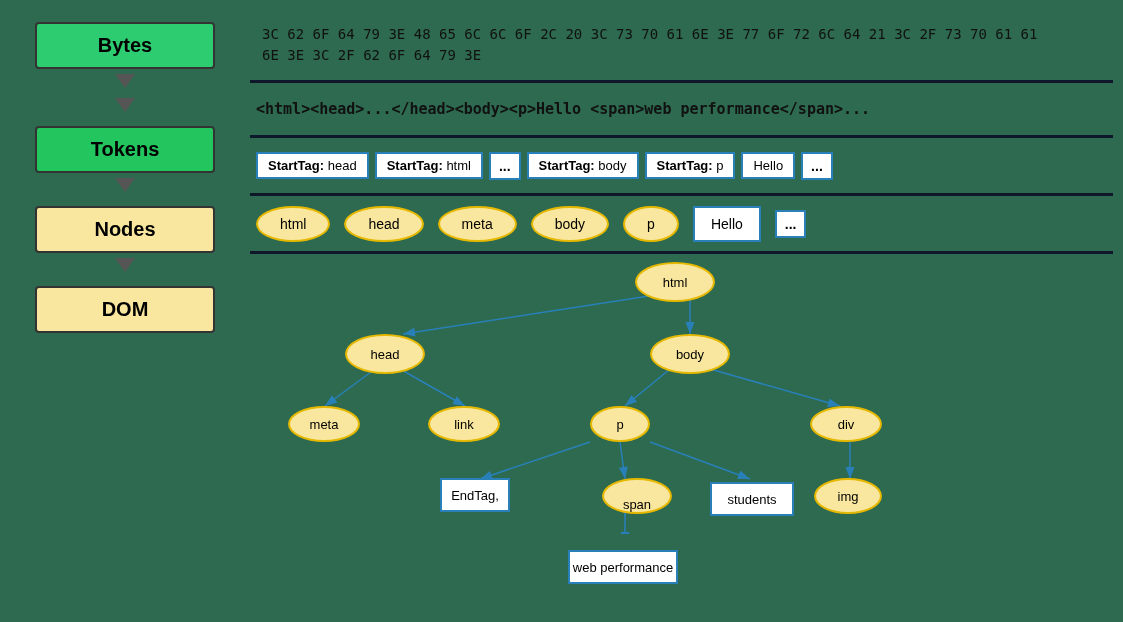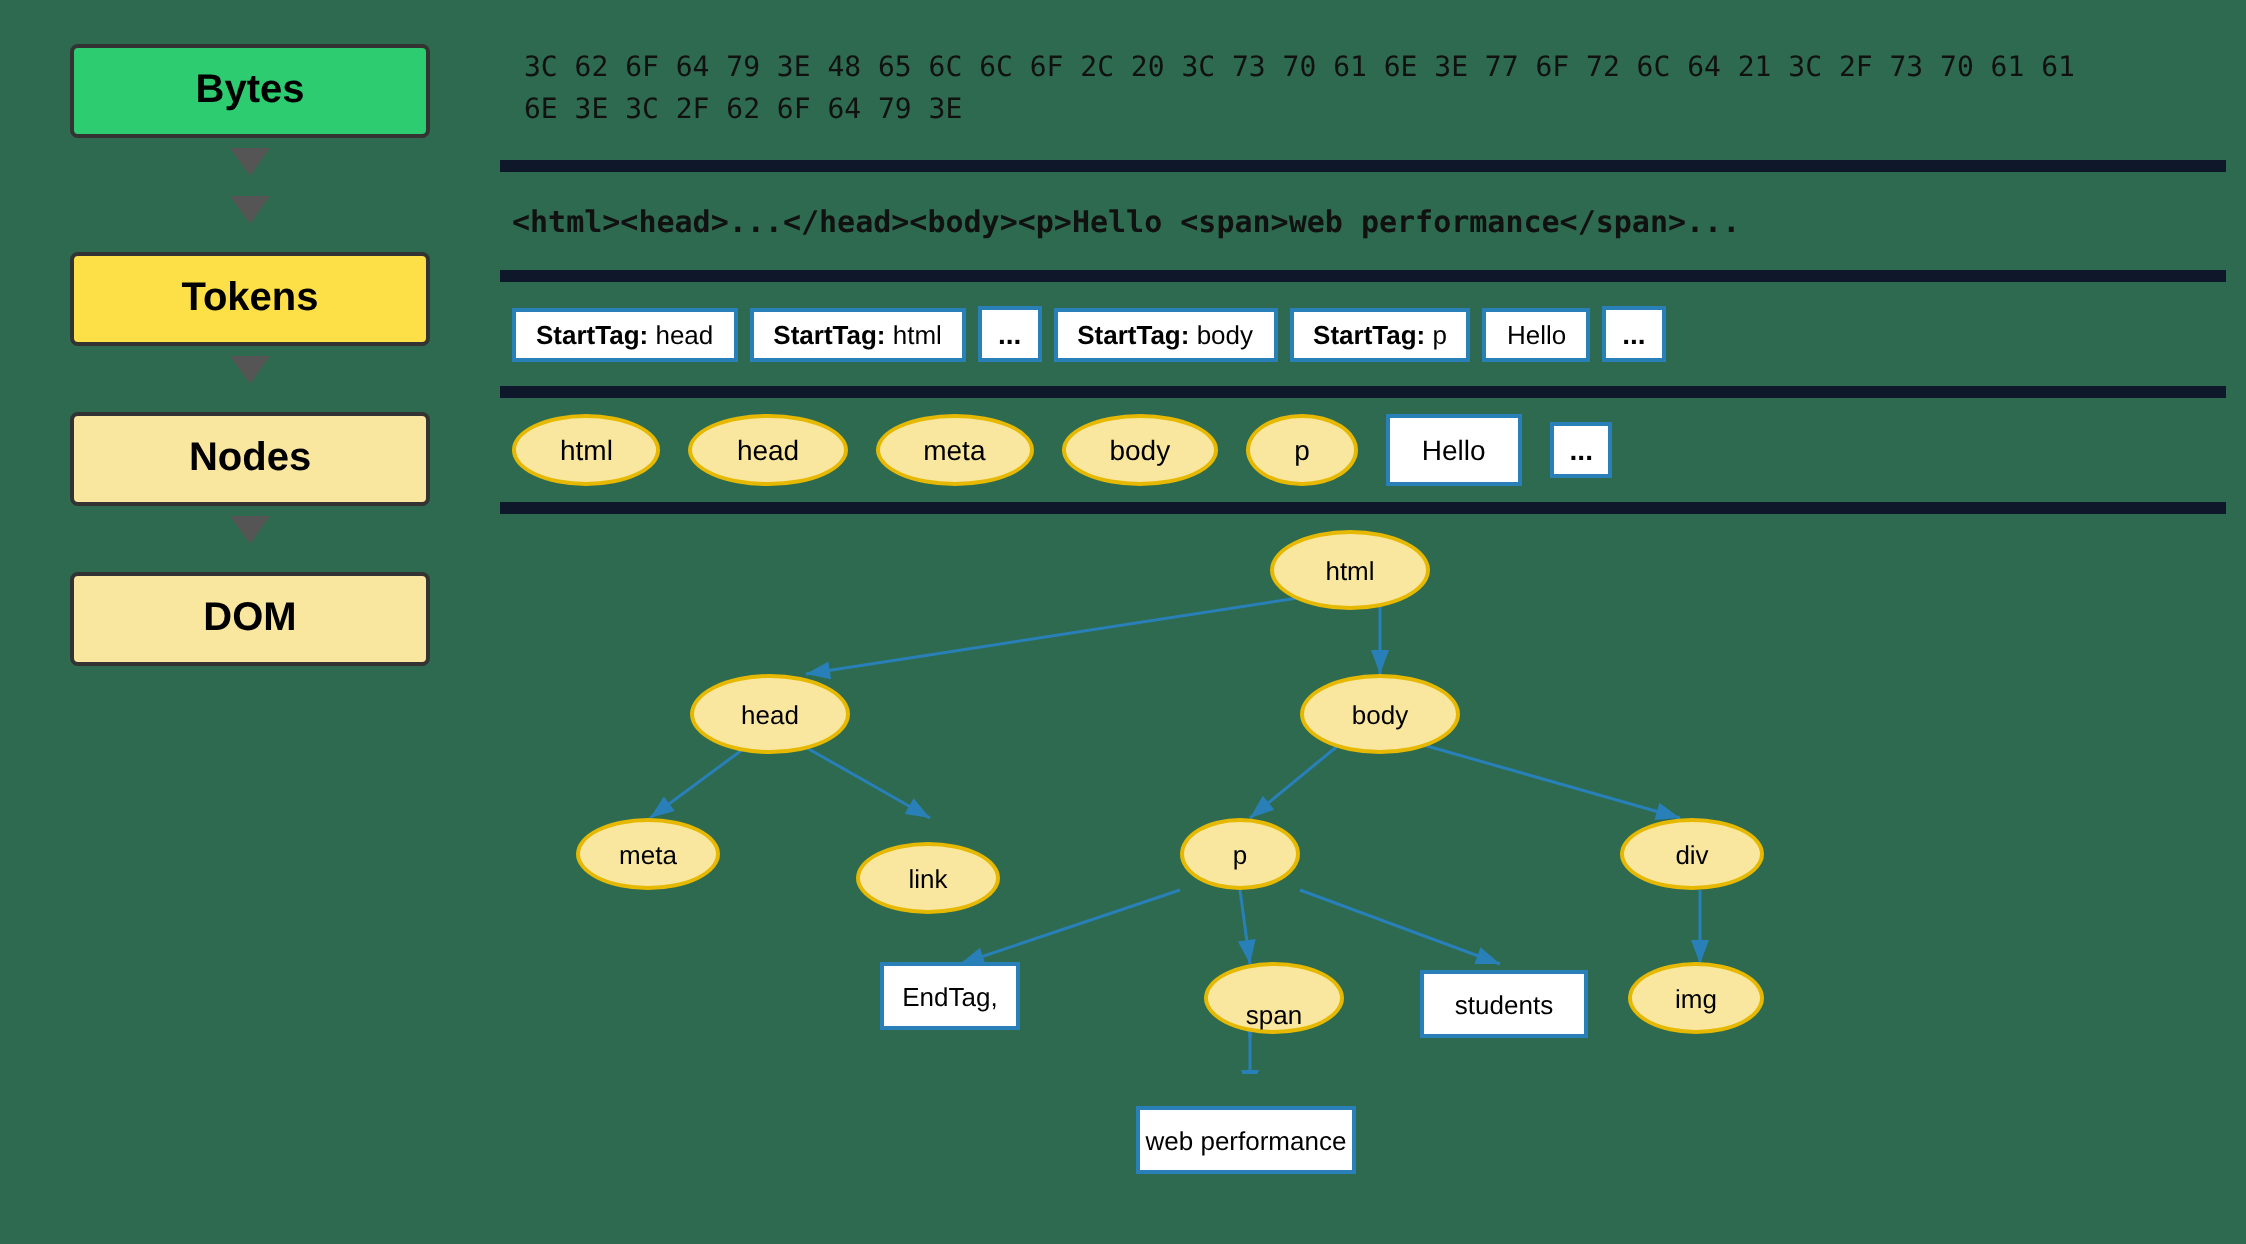--- a/index.html
+++ b/index.html
@@ -45,21 +45,21 @@
       background: #2ecc71;
       color: #000;
     }
 
     .pipeline-box.characters {
       background: #d6eaf8;
       color: #000;
     }
 
     .pipeline-box.tokens {
-      background: #fde047;
+      background: #22c55e;
       color: #000;
     }
 
     .pipeline-box.nodes {
       background: #f9e79f;
       color: #000;
     }
 
     .pipeline-box.dom {
       background: #f9e79f;
@@ -87,21 +87,21 @@
     
     .content-area {
       flex: 1;
       display: flex;
       flex-direction: column;
       gap: 0;
     }
 
     .section {
       flex: 1;
-      border-bottom: 6px solid #0f172a;
+      border-bottom: 3px solid #0f172a;
       padding: 8px 6px;
       display: flex;
       align-items: center;
     }
 
     .section:last-child {
       border-bottom: none;
     }
 
     
@@ -386,21 +386,21 @@
         </div>
 
         <div class="oval" style="width:80px; height:40px; left: 400px; top: 80px;">
           <span>body</span>
         </div>
 
         <div class="oval" style="width:72px; height:36px; left: 38px; top: 152px;">
           <span>meta</span>
         </div>
 
-        <div class="oval" style="width:72px; height:36px; left: 178px; top: 164px; text-align: right;">
+        <div class="oval" style="width:72px; height:36px; left: 178px; top: 152px; text-align: right;">
           <span>link</span>
         </div>
 
         <div class="oval" style="width:60px; height:36px; left: 340px; top: 152px;">
           <span>p</span>
         </div>
 
         <div class="oval" style="width:72px; height:36px; left: 560px; top: 152px;">
           <span>div</span>
         </div>

